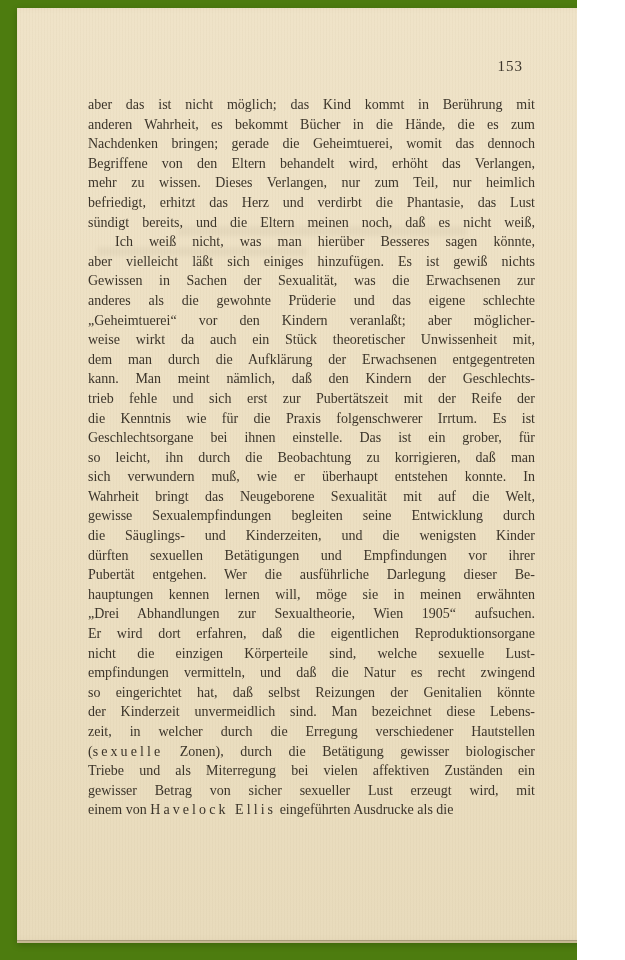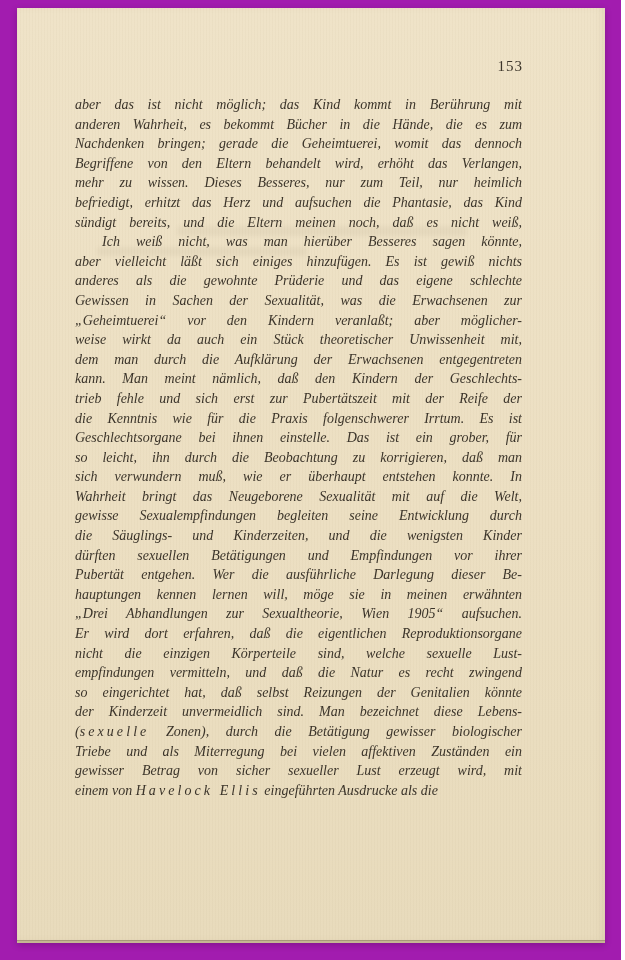--- a/index.html
+++ b/index.html
@@ -1,38 +1,39 @@
 <!DOCTYPE html>
 <html lang="de"><head>
 <meta charset="utf-8">
 <style>
   html,body{margin:0;padding:0;background:#ffffff;}
   .canvas{
-    position:relative;width:621px;height:960px;background:#a21caf;overflow:hidden;
+    position:relative;width:539px;height:960px;background:#4d7c0f;overflow:hidden;
     font-family:"Liberation Serif","DejaVu Serif",serif;
+    padding-left:38px;
   }
   .page{
     position:absolute;left:17px;top:8px;width:588px;height:932px;
     background:
       repeating-linear-gradient(90deg, rgba(125,105,62,.030) 0 1px, rgba(0,0,0,0) 1px 3px),
       linear-gradient(180deg,#efe3c8 0%,#ecdfc2 55%,#e8dbbc 100%);
     box-shadow:0 2px 7px rgba(0,0,0,.20), inset -5px 0 14px -10px rgba(110,92,55,.35);
     border-bottom:3px solid #c6b893;
   }
   .page::after{
     content:"";position:absolute;left:0;right:0;bottom:-1px;height:1px;
     background:#a79a79;
   }
   .page-number{
     position:absolute;top:50px;right:82px;
     font-size:15px;color:#3c352a;letter-spacing:1px;
   }
   .text-block{
-    position:absolute;left:58px;top:87px;width:447px;
-    font-size:14px;line-height:19.6px;color:#3b342a;font-style:italic;
+    position:absolute;left:71px;top:87px;width:447px;
+    font-size:14px;line-height:19.6px;color:#3b342a;
   }
   .line{
     width:100%;text-align:justify;text-align-last:justify;
     hyphens:none;overflow:hidden;white-space:normal;
   }
   .line.end{text-align-last:left;}
   .line.indent{padding-left:27px;width:420px;}
   .sp{letter-spacing:0.22em;}
   .ghost{
     position:absolute;background:#5a4a30;opacity:0.05;filter:blur(2px);
@@ -47,27 +48,27 @@
 <div class="canvas">
   <div class="page">
     <div class="page-number">153</div>
     <div class="ghost ghost-1"></div>
     <div class="ghost ghost-2"></div>
     <div class="text-block">
         <div class="line"><span>aber das ist nicht möglich; das Kind kommt in Berührung mit</span></div>
         <div class="line"><span>anderen Wahrheit, es bekommt Bücher in die Hände, die es zum</span></div>
         <div class="line"><span>Nachdenken bringen; gerade die Geheimtuerei, womit das dennoch</span></div>
         <div class="line"><span>Begriffene von den Eltern behandelt wird, erhöht das Verlangen,</span></div>
-        <div class="line"><span>mehr zu wissen. Dieses Besseres, nur zum Teil, nur heimlich</span></div>
-        <div class="line"><span>befriedigt, erhitzt das Herz und aufsuchen die Phantasie, das Kind</span></div>
+        <div class="line"><span>mehr zu wissen. Dieses Verlangen, nur zum Teil, nur heimlich</span></div>
+        <div class="line"><span>befriedigt, erhitzt das Herz und verdirbt die Phantasie, das Lust</span></div>
         <div class="line"><span>sündigt bereits, und die Eltern meinen noch, daß es nicht weiß,</span></div>
         <div class="line indent"><span>Ich weiß nicht, was man hierüber Besseres sagen könnte,</span></div>
         <div class="line"><span>aber vielleicht läßt sich einiges hinzufügen. Es ist gewiß nichts</span></div>
+        <div class="line"><span>Gewissen in Sachen der Sexualität, was die Erwachsenen zur</span></div>
         <div class="line"><span>anderes als die gewohnte Prüderie und das eigene schlechte</span></div>
-        <div class="line"><span>Gewissen in Sachen der Sexualität, was die Erwachsenen zur</span></div>
         <div class="line"><span>„Geheimtuerei“ vor den Kindern veranlaßt; aber möglicher-</span></div>
         <div class="line"><span>weise wirkt da auch ein Stück theoretischer Unwissenheit mit,</span></div>
         <div class="line"><span>dem man durch die Aufklärung der Erwachsenen entgegentreten</span></div>
         <div class="line"><span>kann. Man meint nämlich, daß den Kindern der Geschlechts-</span></div>
         <div class="line"><span>trieb fehle und sich erst zur Pubertätszeit mit der Reife der</span></div>
         <div class="line"><span>die Kenntnis wie für die Praxis folgenschwerer Irrtum. Es ist</span></div>
         <div class="line"><span>Geschlechtsorgane bei ihnen einstelle. Das ist ein grober, für</span></div>
         <div class="line"><span>so leicht, ihn durch die Beobachtung zu korrigieren, daß man</span></div>
         <div class="line"><span>sich verwundern muß, wie er überhaupt entstehen konnte. In</span></div>
         <div class="line"><span>Wahrheit bringt das Neugeborene Sexualität mit auf die Welt,</span></div>
@@ -75,19 +76,20 @@
         <div class="line"><span>die Säuglings- und Kinderzeiten, und die wenigsten Kinder</span></div>
         <div class="line"><span>dürften sexuellen Betätigungen und Empfindungen vor ihrer</span></div>
         <div class="line"><span>Pubertät entgehen. Wer die ausführliche Darlegung dieser Be-</span></div>
         <div class="line"><span>hauptungen kennen lernen will, möge sie in meinen erwähnten</span></div>
         <div class="line"><span>„Drei Abhandlungen zur Sexualtheorie, Wien 1905“ aufsuchen.</span></div>
         <div class="line"><span>Er wird dort erfahren, daß die eigentlichen Reproduktionsorgane</span></div>
         <div class="line"><span>nicht die einzigen Körperteile sind, welche sexuelle Lust-</span></div>
         <div class="line"><span>empfindungen vermitteln, und daß die Natur es recht zwingend</span></div>
         <div class="line"><span>so eingerichtet hat, daß selbst Reizungen der Genitalien könnte</span></div>
         <div class="line"><span>der Kinderzeit unvermeidlich sind. Man bezeichnet diese Lebens-</span></div>
+        <div class="line"><span>zeit, in welcher durch die Erregung verschiedener Hautstellen</span></div>
         <div class="line"><span>(</span><span class="sp">sexuelle</span><span> Zonen), durch die Betätigung gewisser biologischer</span></div>
         <div class="line"><span>Triebe und als Miterregung bei vielen affektiven Zuständen ein</span></div>
         <div class="line"><span>gewisser Betrag von sicher sexueller Lust erzeugt wird, mit</span></div>
         <div class="line end"><span>einem von </span><span class="sp">Havelock Ellis</span><span> eingeführten Ausdrucke als die</span></div>
       </div>
   </div>
 </div>
 
 </body></html>

